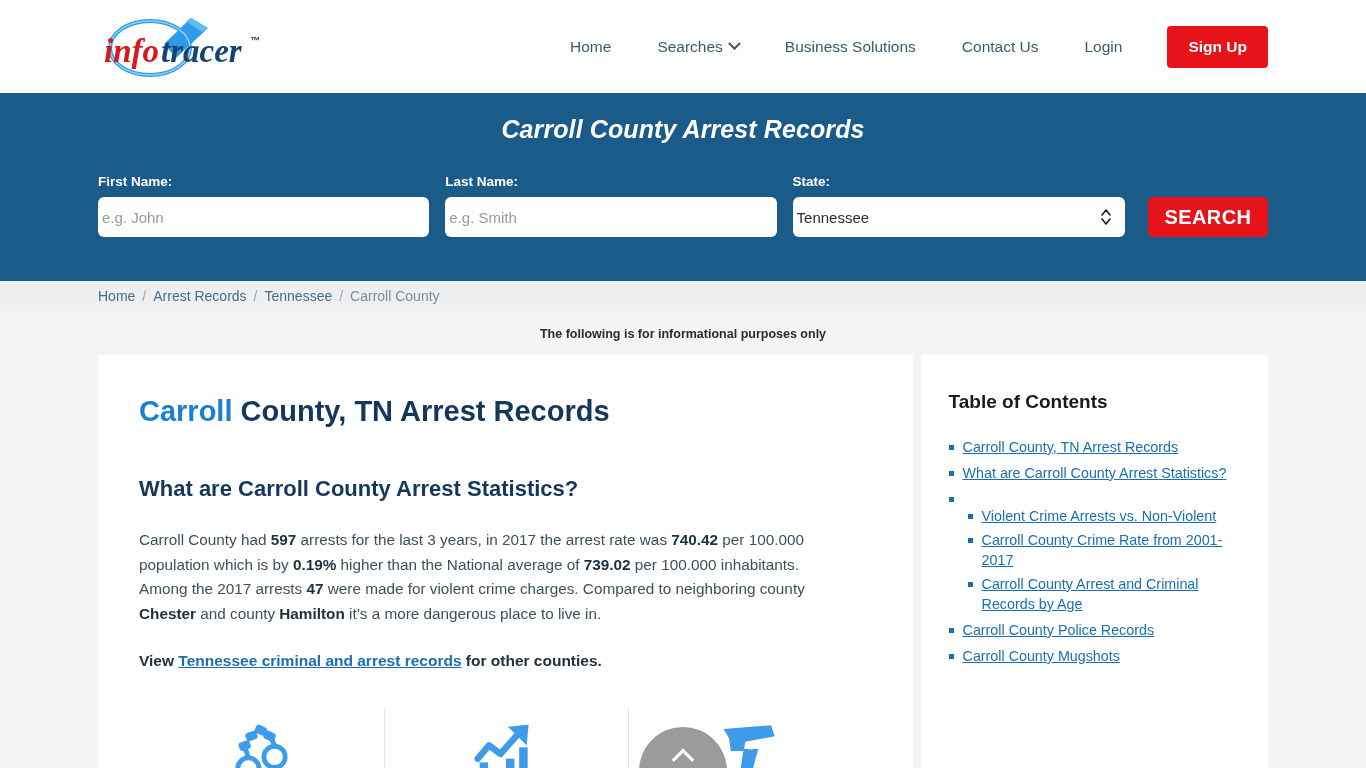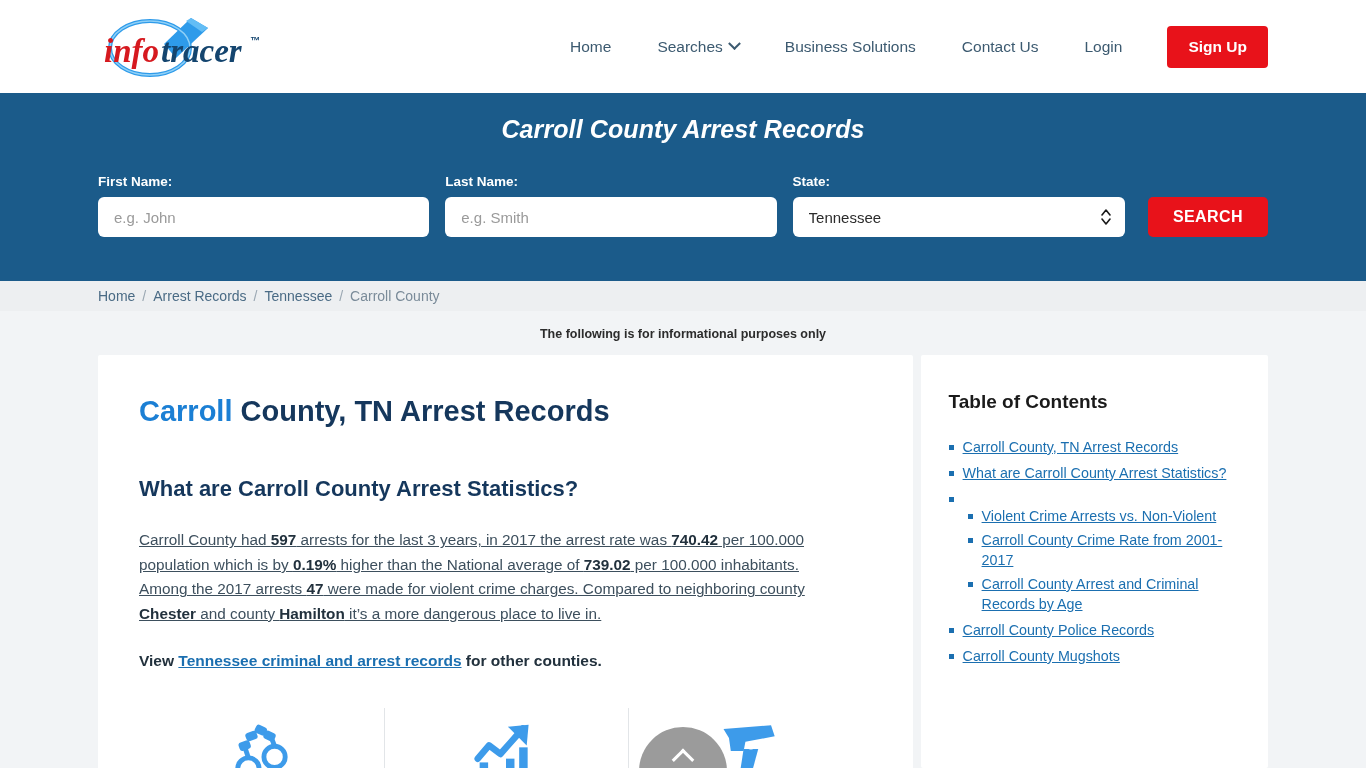--- a/index.html
+++ b/index.html
@@ -102,21 +102,21 @@
     margin-bottom: 8px;
   }
   .field-input, .field-select {
     height: 40px;
     border-radius: 6px;
     border: none;
     outline: none;
     background: #ffffff;
     font-size: 15px;
     color: #2b2b2b;
-    padding: 0 16px;
+    padding: 0 4px;
     width: 100%;
     font-family: "Liberation Sans", sans-serif;
   }
   .field-input::placeholder { color: #9a9a9a; }
   .select-wrap { position: relative; width: 100%; }
   .select-arrows {
     position: absolute;
     right: 14px; top: 50%;
     transform: translateY(-50%);
     pointer-events: none;
@@ -126,21 +126,21 @@
     line-height: 5px;
     font-size: 10px;
   }
   .search-btn {
     background: #e8121a;
     color: #ffffff;
     border: none;
     border-radius: 5px;
     height: 40px;
     width: 124px;
-    font-size: 16px;
+    font-size: 20px;
     font-weight: bold;
     letter-spacing: 0.4px;
     cursor: pointer;
     font-family: "Liberation Sans", sans-serif;
   }
 
   
   .breadcrumb-bar {
     background: #edeff1;
     height: 30px;
@@ -205,21 +205,20 @@
     color: #15375c;
     margin: 0 0 26px 0;
   }
 
   p.body-copy {
     font-size: 15.3px;
     line-height: 24.5px;
     color: #3d4f5d;
     margin: 12px 0 26px 0;
     max-width: 705px;
-    text-decoration: underline;
   }
   p.body-copy b { color: #22313d; font-weight: bold; }
 
   p.view-line {
     font-size: 15.5px;
     font-weight: bold;
     color: #22313d;
     margin: 0 0 38px 0;
   }
   p.view-line a {

